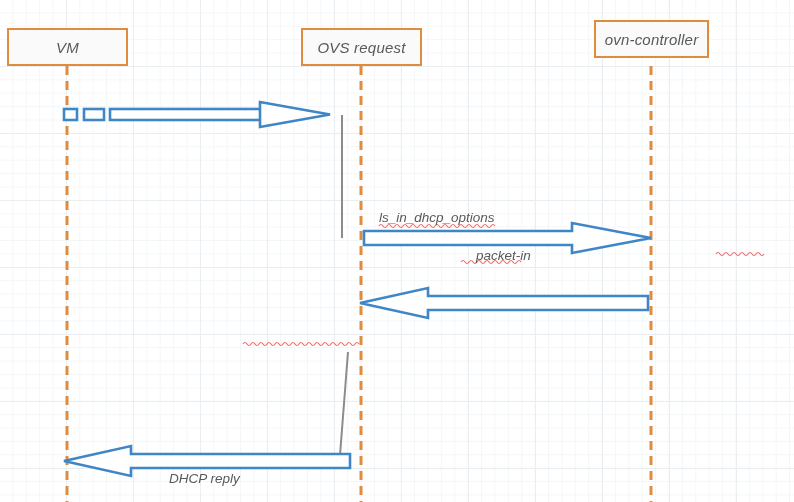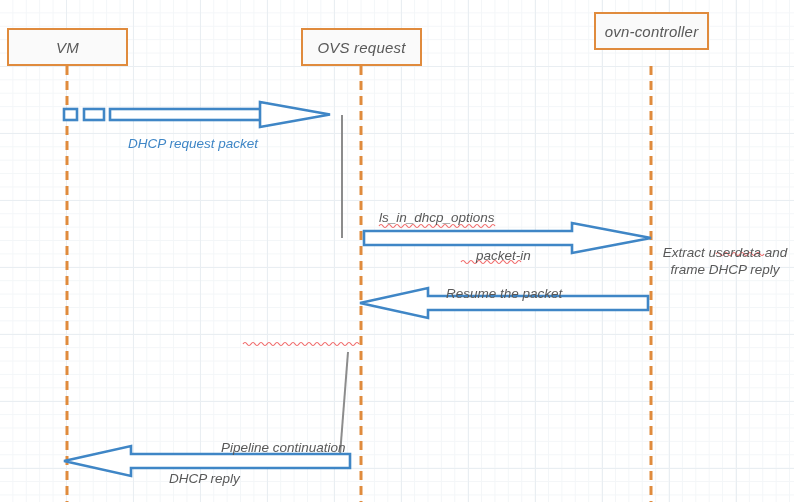--- a/index.html
+++ b/index.html
@@ -121,35 +121,28 @@
   </svg>
 
   <div class="node-box" style="left:7px; top:28px; width:121px; height:38px;">
     <span>VM</span>
   </div>
 
   <div class="node-box" style="left:301px; top:28px; width:121px; height:38px;">
     <span>OVS request</span>
   </div>
 
-  <div class="node-box" style="left:594px; top:12px; width:115px; height:38px;">
+  <div class="node-box" style="left:594px; top:20px; width:115px; height:38px;">
     <span>ovn-controller</span>
   </div>
 
-  <div class="lbl blue" style="left:128px; top:135px;">DHCP request packet</div>
 
   <div class="lbl" style="left:379px; top:209px;">ls_in_dhcp_options</div>
 
   <div class="lbl" style="left:476px; top:247px;">packet-in</div>
 
-  <div class="lbl" style="left:446px; top:285px;">Resume the packet</div>
 
   <div class="lbl" style="left:169px; top:470px;text-align:right;">DHCP reply</div>
 
-  <div class="lbl center" style="left:660px; top:244px; width:130px;">
-    <div>Extract userdata and</div>
-    <div>frame DHCP reply</div>
-  </div>
 
 
-  <div class="lbl" style="left:221px; top:439px;">Pipeline continuation</div>
 
 </div>
 
 </body></html>

